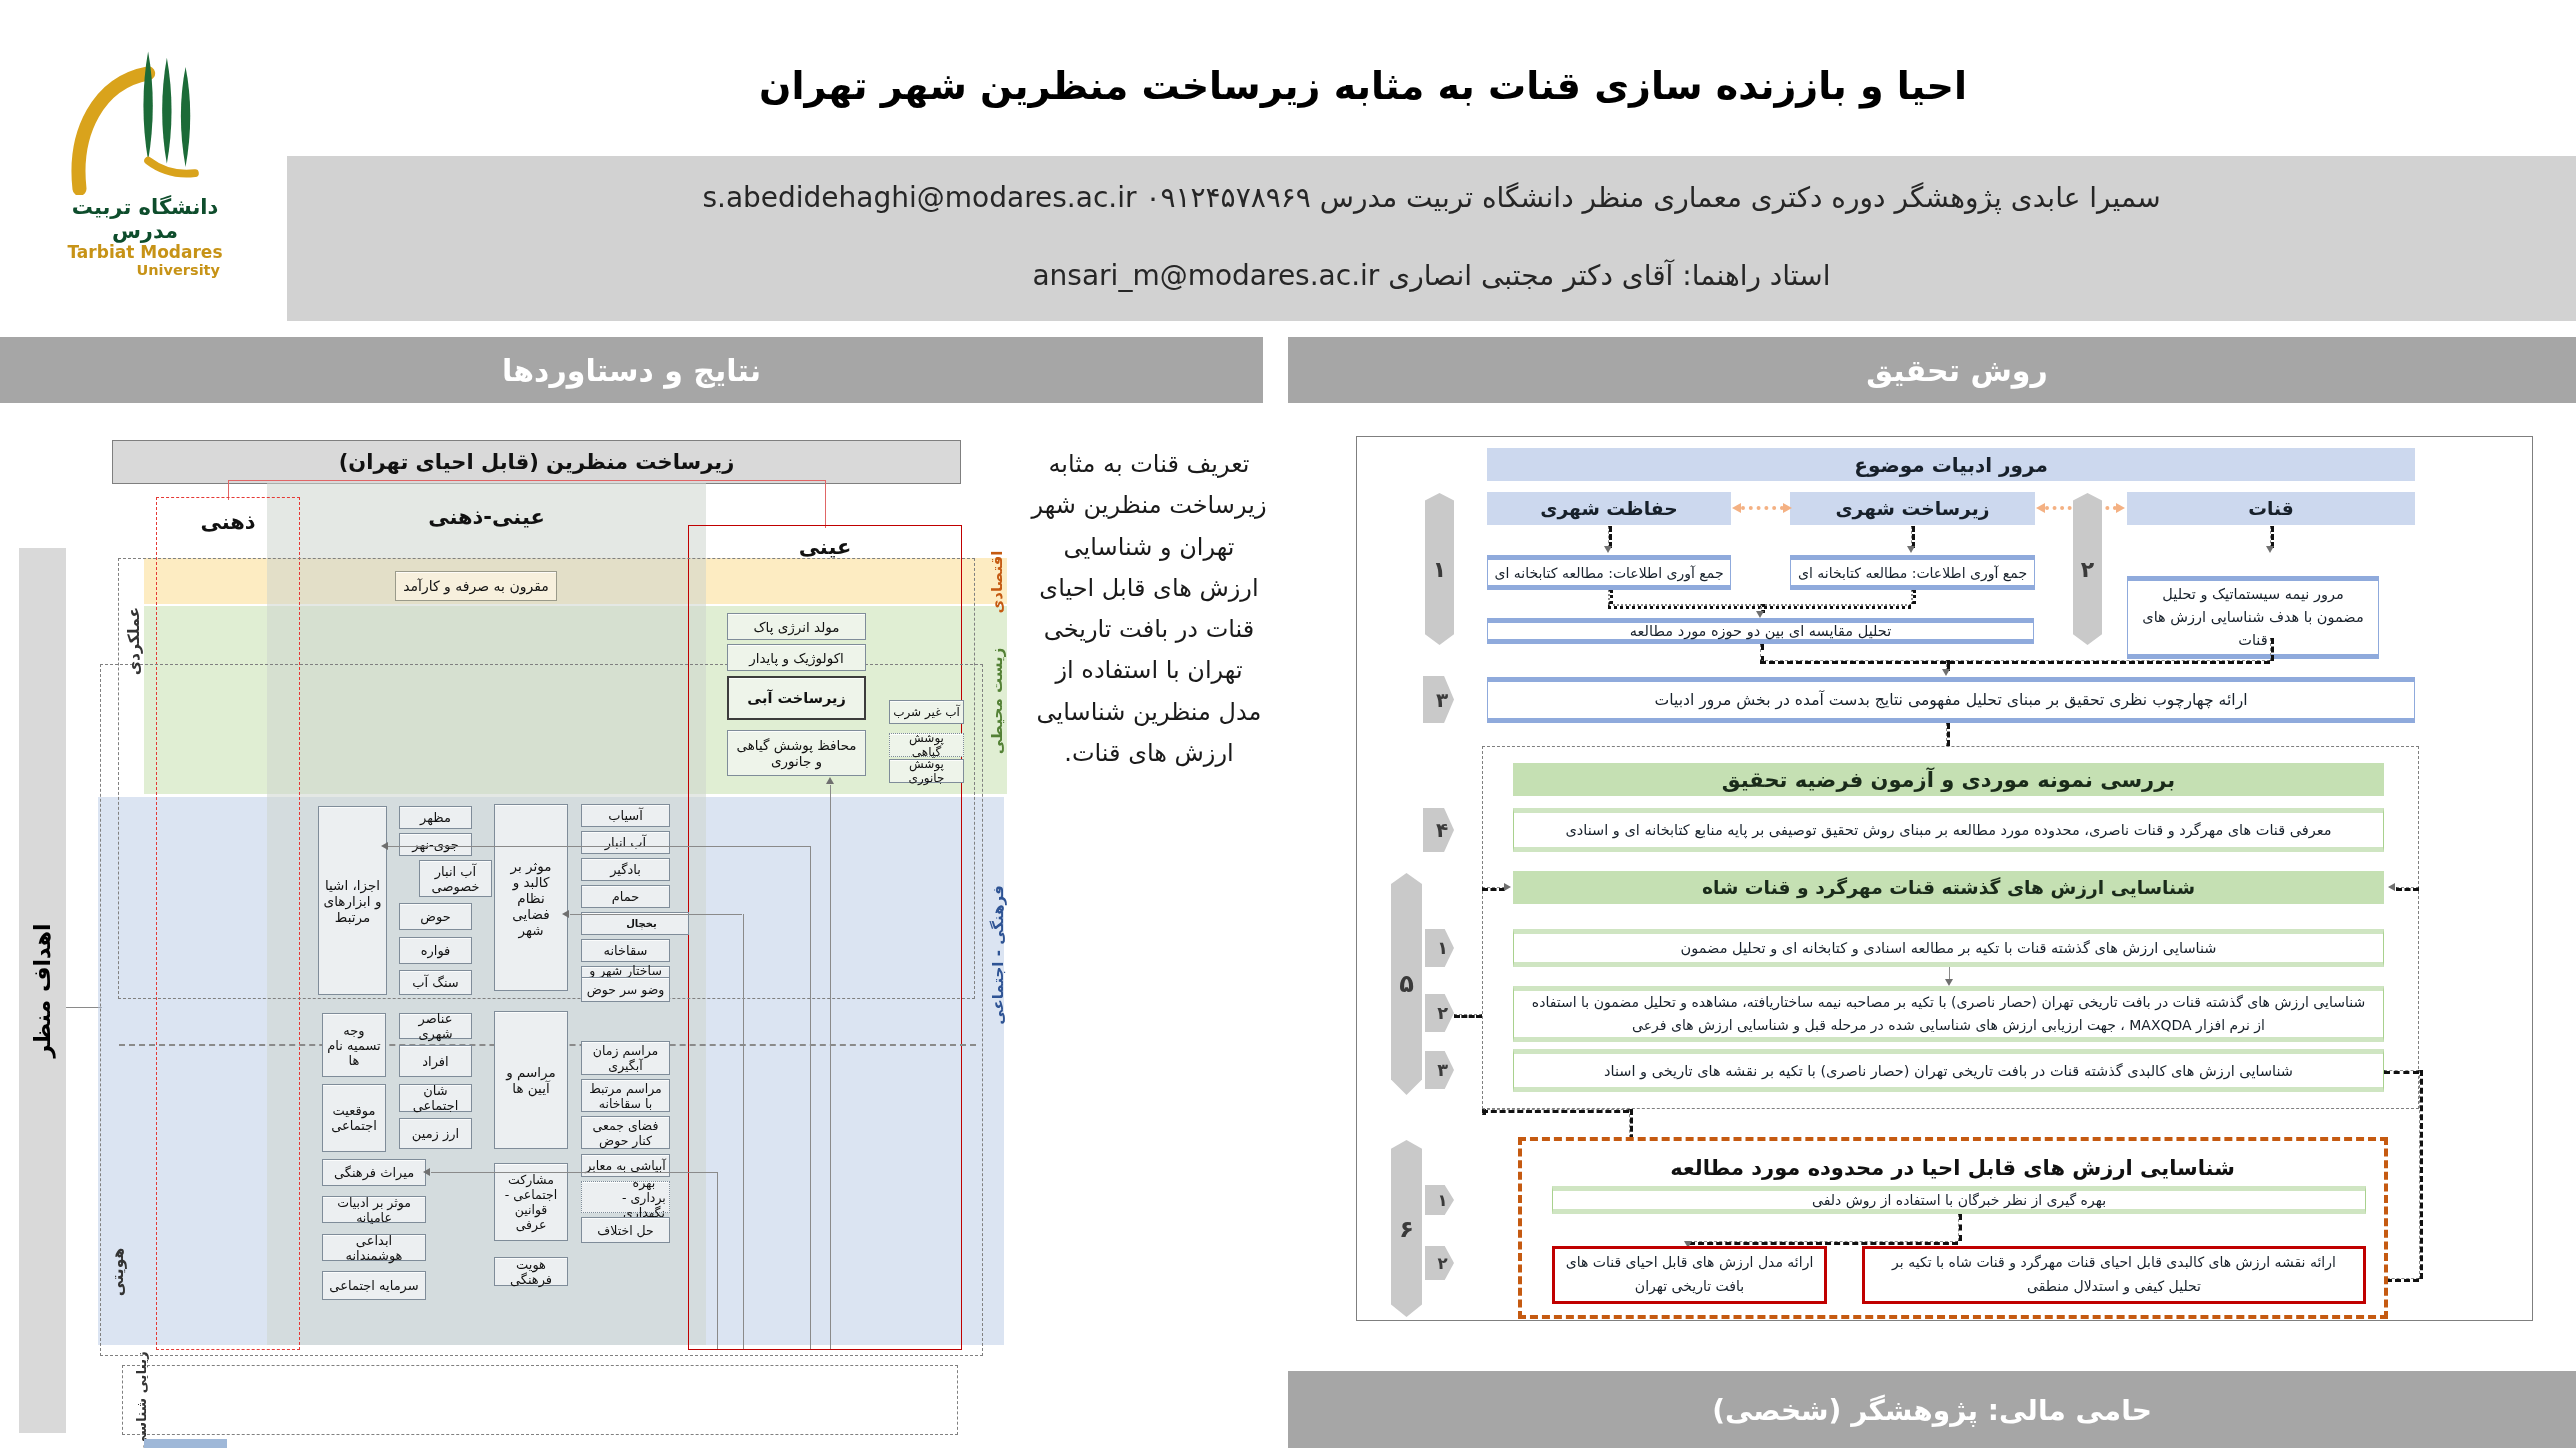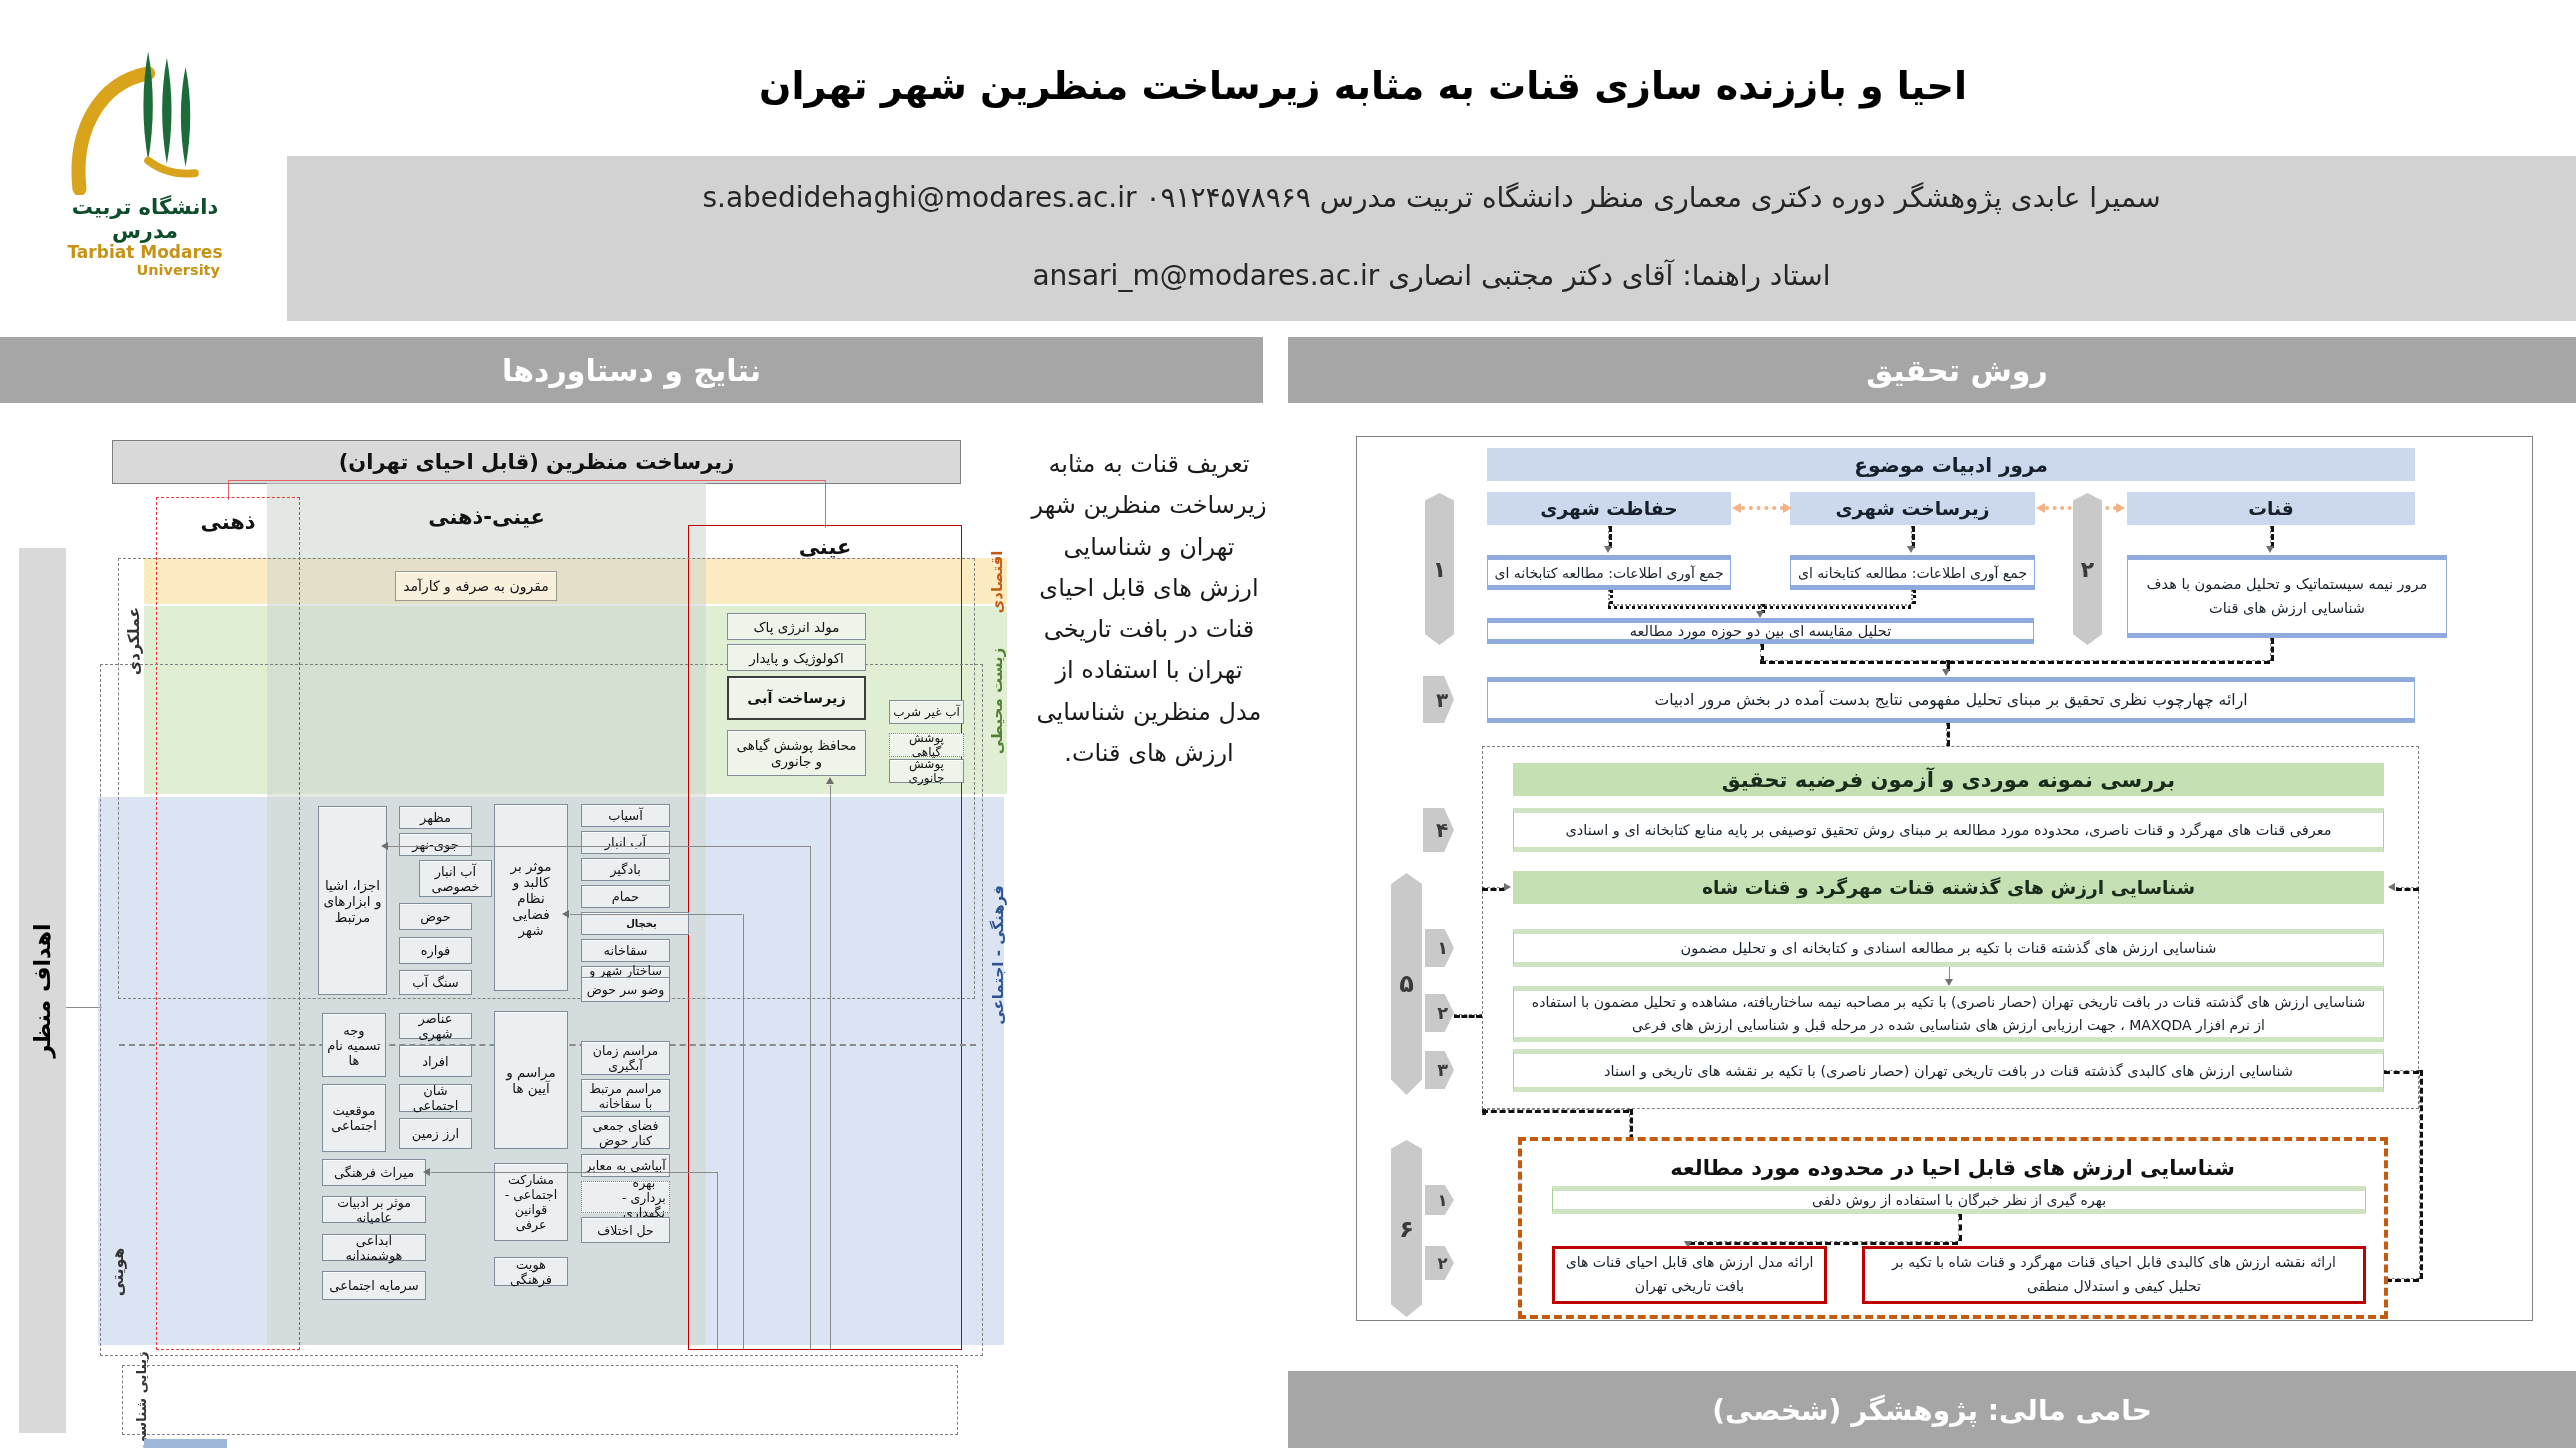--- a/index.html
+++ b/index.html
@@ -202,21 +202,21 @@
 
   <div class="abs vl dash" style="left:1608px;top:526px;height:22px;"></div>
   <div class="abs ah d" style="left:1604px;top:546px;"></div>
   <div class="abs vl dash" style="left:1911px;top:526px;height:22px;"></div>
   <div class="abs ah d" style="left:1907px;top:546px;"></div>
   <div class="abs vl dash" style="left:2270px;top:526px;height:22px;"></div>
   <div class="abs ah d" style="left:2266px;top:546px;"></div>
 
   <div class="abs dblue flex" style="left:1487px;top:555px;width:244px;height:35px;font-size:14px;padding:0 5.2px;">جمع آوری اطلاعات: مطالعه کتابخانه ای</div>
   <div class="abs dblue flex" style="left:1790px;top:555px;width:245px;height:35px;font-size:14px;padding:0 5.2px;">جمع آوری اطلاعات: مطالعه کتابخانه ای</div>
-  <div class="abs dblue flex" style="left:2127px;top:555px;width:320px;height:83px;font-size:14.5px;padding:0 1px;line-height:1.6;">مرور نیمه سیستماتیک و تحلیل مضمون با هدف شناسایی ارزش های قنات</div>
+  <div class="abs dblue flex" style="left:2127px;top:576px;width:252px;height:83px;font-size:14.5px;padding:0 12px;line-height:1.6;">مرور نیمه سیستماتیک و تحلیل مضمون با هدف شناسایی ارزش های قنات</div>
 
   <div class="abs vl dot" style="left:1608px;top:590px;height:13.5px;"></div>
   <div class="abs vl dot" style="left:1911px;top:590px;height:13.5px;"></div>
   <div class="abs hl dot" style="left:1608px;top:604px;width:303px;"></div>
   <div class="abs vl dot" style="left:1760px;top:604px;height:9.3px;"></div>
   <div class="abs ah d" style="left:1756px;top:611px;"></div>
 
   <div class="abs dblue flex" style="left:1487px;top:618px;width:547px;height:26px;font-size:14.5px;">تحلیل مقایسه ای بین دو حوزه مورد مطالعه</div>
 
   <div class="abs vl dash" style="left:1760px;top:644px;height:17.7px;"></div>

